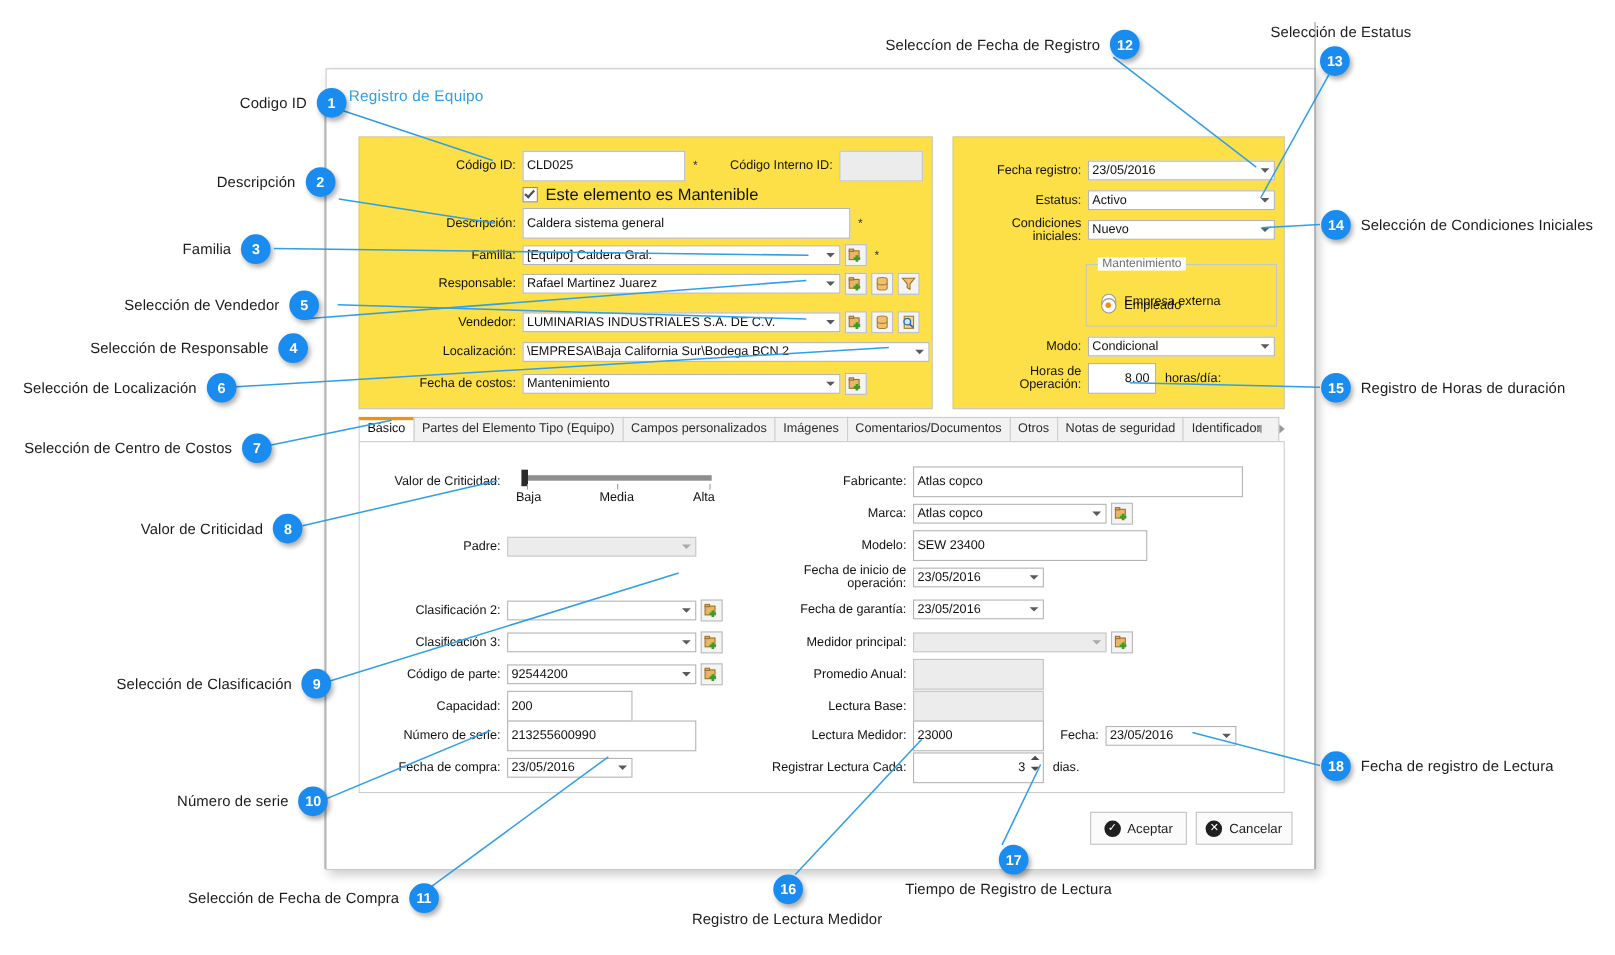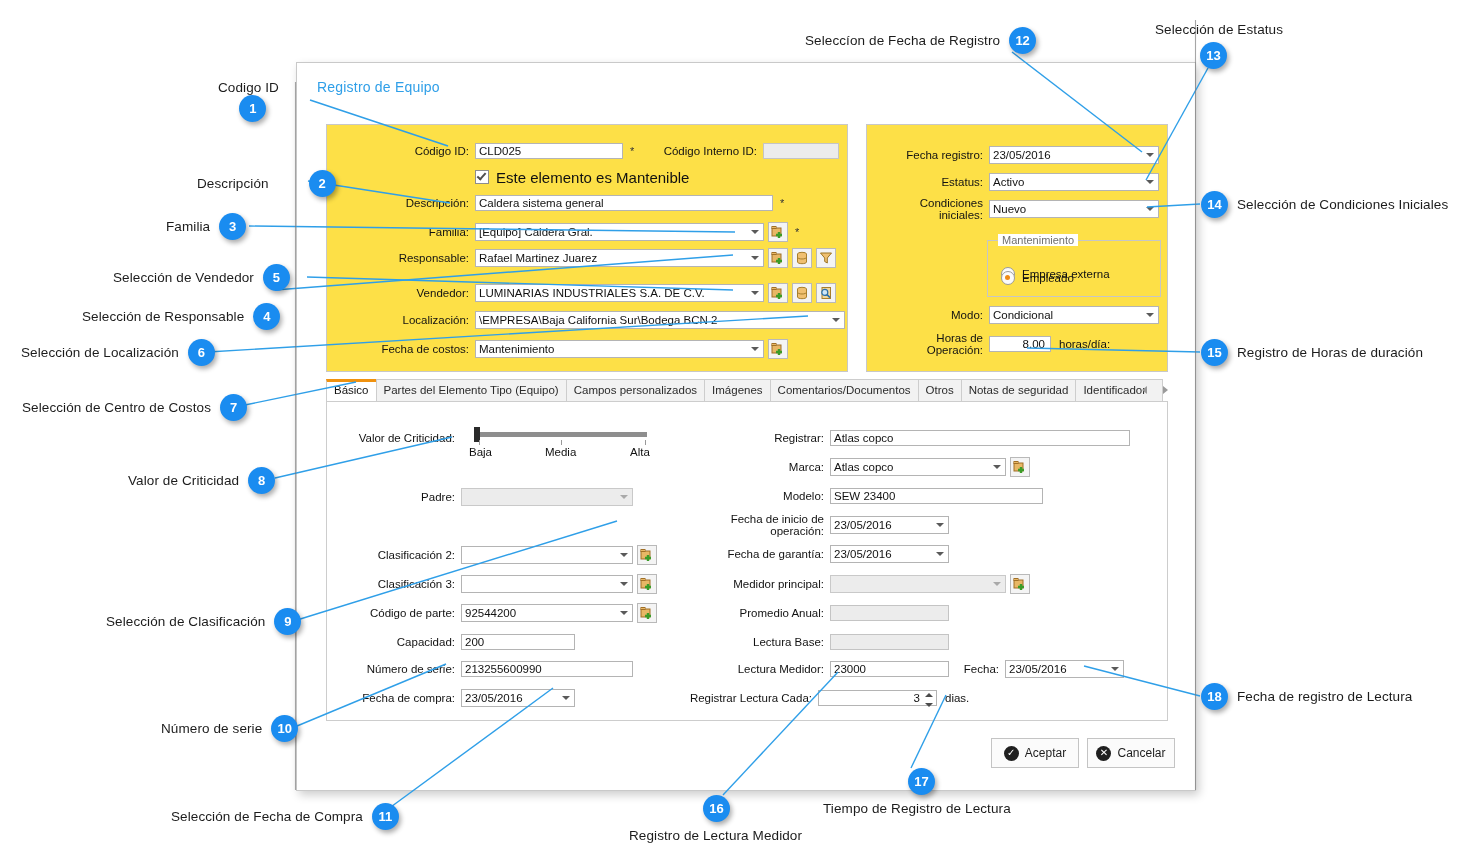--- a/index.html
+++ b/index.html
@@ -47,21 +47,21 @@
   }
 
   .groupbox{position:absolute;border:1px solid #c8c8c8;background:#fde047;}
 
   
   .row{position:absolute;display:flex;align-items:center;height:18px;}
   .lbl{font-size:11.5px;color:#121212;text-align:right;}
   .star{font-size:11px;color:#333;margin-left:7px;}
 
   .tbox{
-    box-sizing:border-box;height:16px;
+    box-sizing:border-box;height:28px;
     border:1px solid #b4b4b4;background:#fff;
     font-size:11.5px;color:#111;
     padding:0 3px;line-height:16px;
     display:flex;align-items:center;
     font-family:"Liberation Sans", sans-serif;
   }
   .tbox.ro{background:#ececec;border-color:#c4c4c4;color:#555;}
   .tbox.num{justify-content:flex-end;padding-right:5px;}
 
   .combo{
@@ -165,25 +165,25 @@
     <line x1="723" y1="795" x2="838" y2="672"></line>
     <line x1="911" y1="768" x2="946" y2="695"></line>
     <line x1="1200" y1="696" x2="1084" y2="666"></line>
   </g>
   <g stroke="#777" stroke-width="1.1" fill="none" opacity="0.65">
     <line x1="295.5" y1="82" x2="295.5" y2="790"></line>
     <line x1="1195.5" y1="20" x2="1195.5" y2="790"></line>
   </g>
 </svg>
 
-<div class="callout left" style="left:218px;top:80px;flex-direction:column;">
+<div class="callout left" style="left:218px;top:80px;">
   <span class="cap">Codigo ID</span>
   <span class="badge">1</span>
 </div>
-<div class="callout left" style="left:197px;top:170px;gap:31px;">
+<div class="callout left" style="left:197px;top:152px;">
   <span class="cap">Descripción</span>
   <span class="badge">2</span>
 </div>
 <div class="callout left" style="left:166px;top:213px;">
   <span class="cap">Familia</span>
   <span class="badge">3</span>
 </div>
 <div class="callout left" style="left:82px;top:303px;">
   <span class="cap">Selección de Responsable</span>
   <span class="badge">4</span>
@@ -519,21 +519,21 @@
 
     <div class="row" style="left:18px;top:287px;">
       <span class="lbl" style="width:110px;">Fecha de compra:</span>
       <span class="combo" style="width:114px;margin-left:6px;">
         <span>23/05/2016</span>
         <span class="arrow"></span>
       </span>
     </div>
 
     <div class="row" style="left:352px;top:27px;">
-      <span class="lbl" style="width:145px;">Registrar:</span>
+      <span class="lbl" style="width:145px;">Fabricante:</span>
       <span class="tbox" style="width:300px;margin-left:6px;">Atlas copco</span>
     </div>
 
     <div class="row" style="left:352px;top:56px;">
       <span class="lbl" style="width:145px;">Marca:</span>
       <span class="combo" style="width:176px;margin-left:6px;">
         <span>Atlas copco</span>
         <span class="arrow"></span>
       </span>
       <span class="ibtn">
@@ -594,21 +594,21 @@
     <div class="row" style="left:352px;top:258px;">
       <span class="lbl" style="width:145px;">Lectura Medidor:</span>
       <span class="tbox" style="width:119px;margin-left:6px;">23000</span>
       <span class="lbl" style="width:42px;margin-left:8px;">Fecha:</span>
       <span class="combo" style="width:119px;margin-left:6px;">
         <span>23/05/2016</span>
         <span class="arrow"></span>
       </span>
     </div>
 
-    <div class="row" style="left:340px;top:287px;">
+    <div class="row" style="left:352px;top:287px;">
       <span class="lbl" style="width:145px;">Registrar Lectura Cada:</span>
       <span class="tbox num" style="width:119px;margin-left:6px;position:relative;padding-right:16px;">
         <span>3</span>
         <span class="spin">
             <i class="u"></i>
             <i class="d"></i>
           </span>
       </span>
       <span style="font-size:11.5px;color:#111;margin-left:8px;">dias.</span>
     </div>

